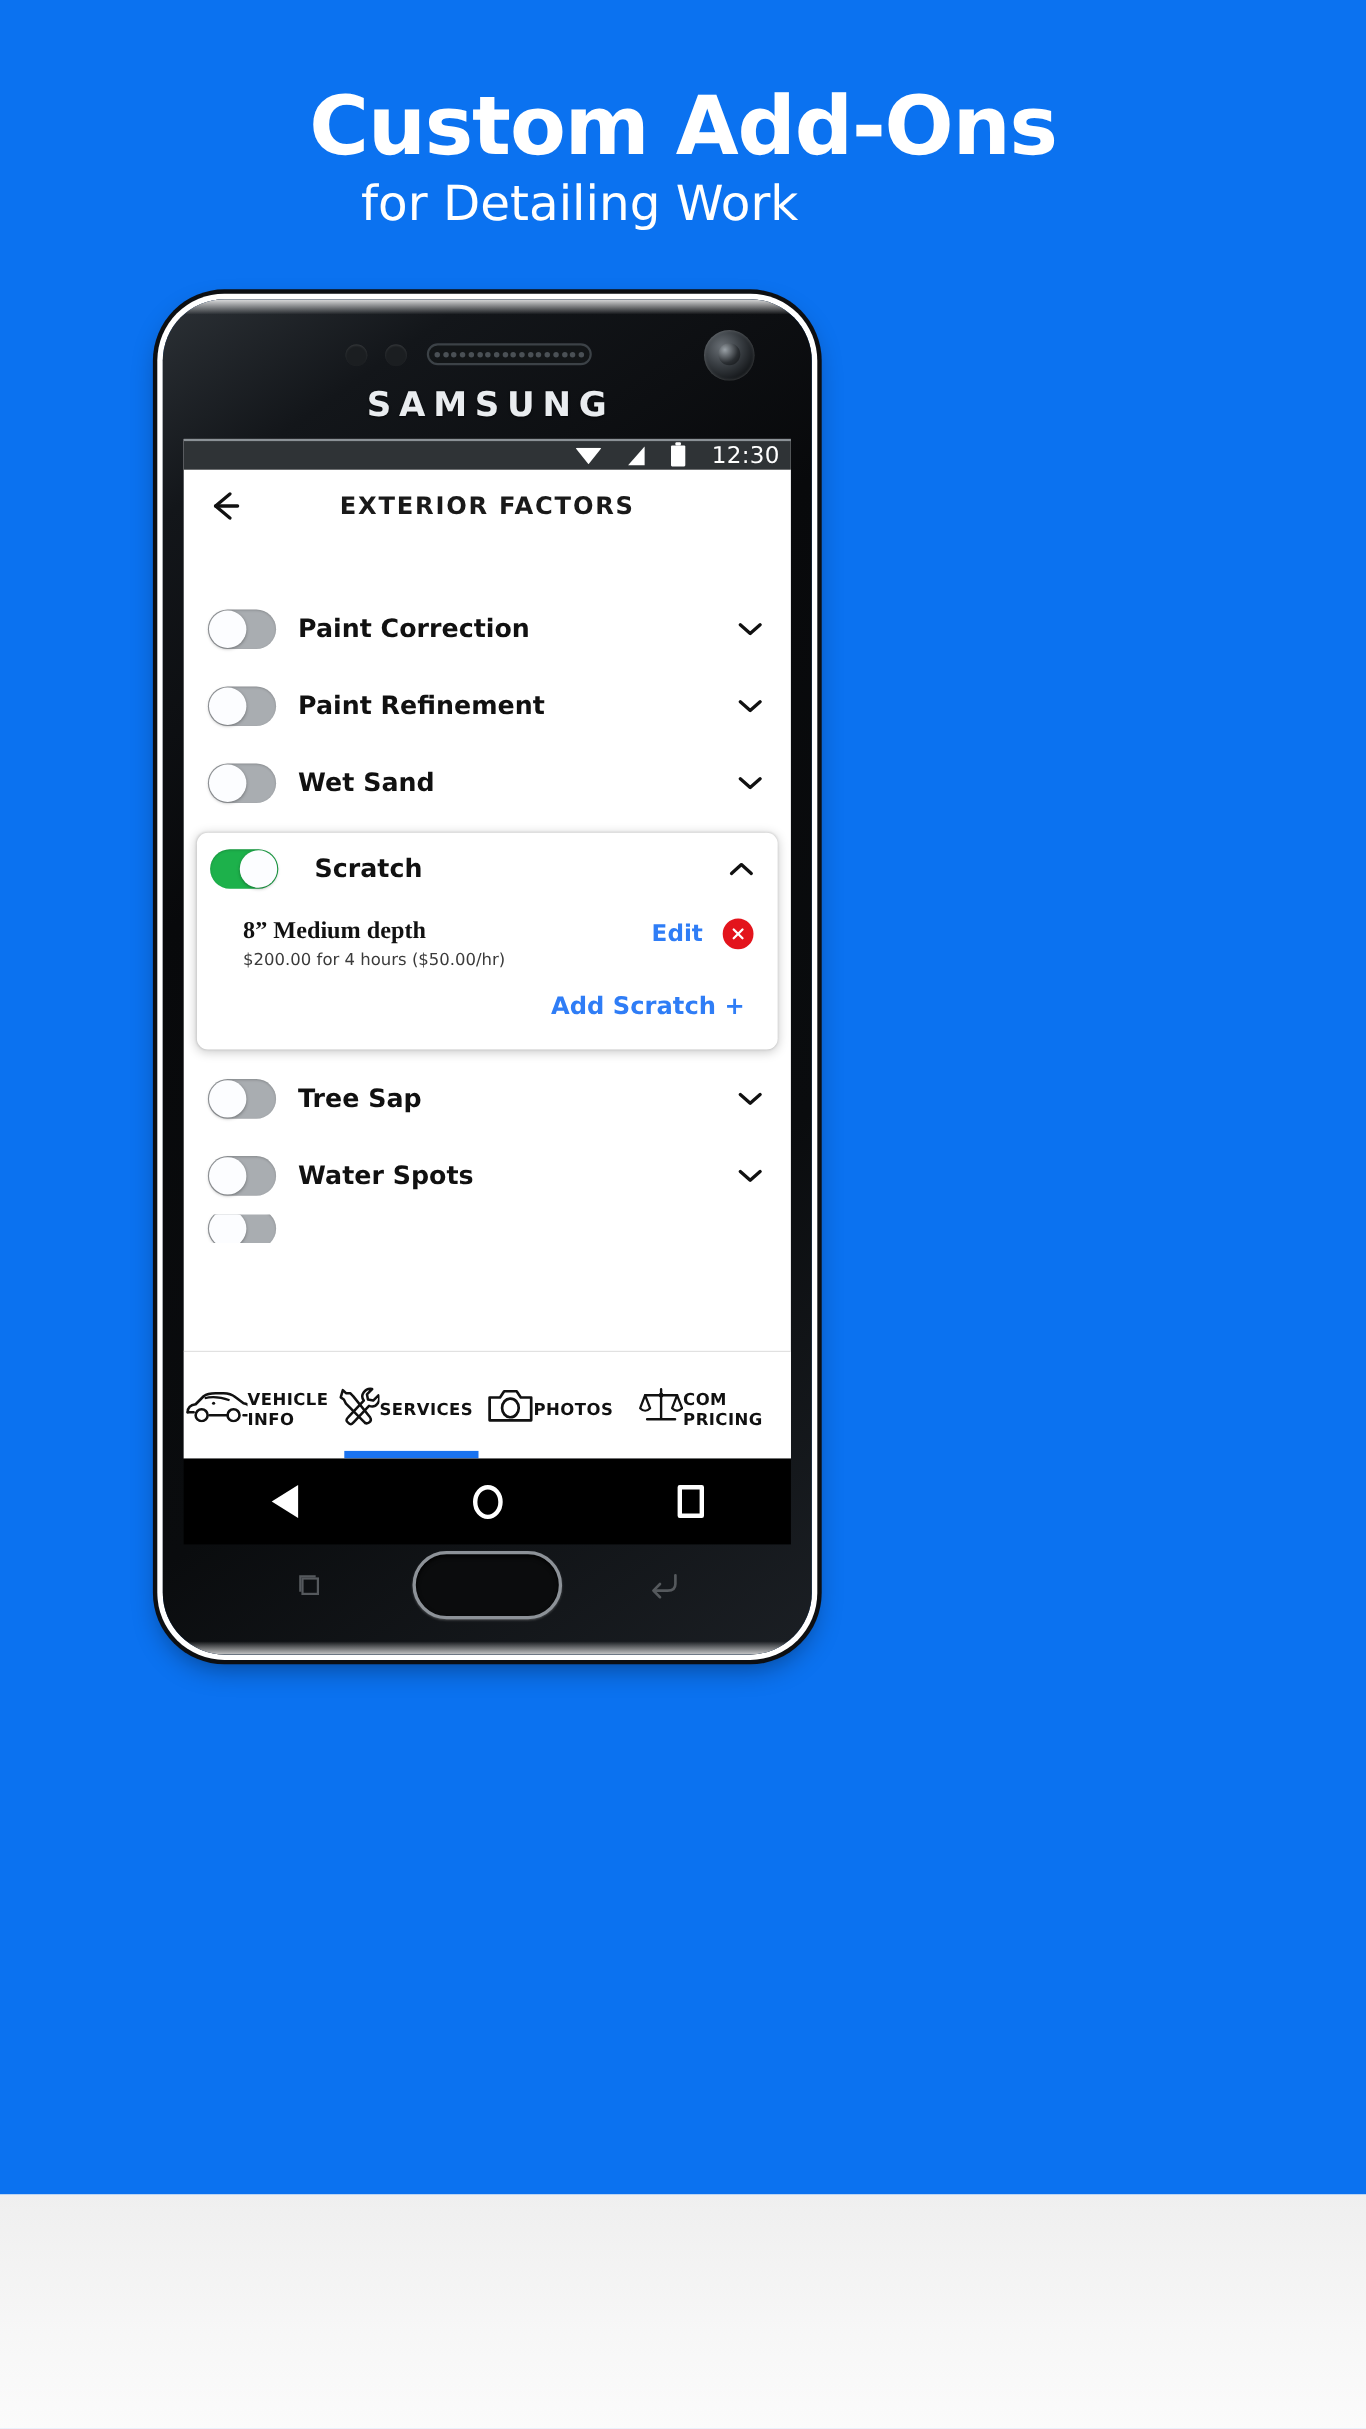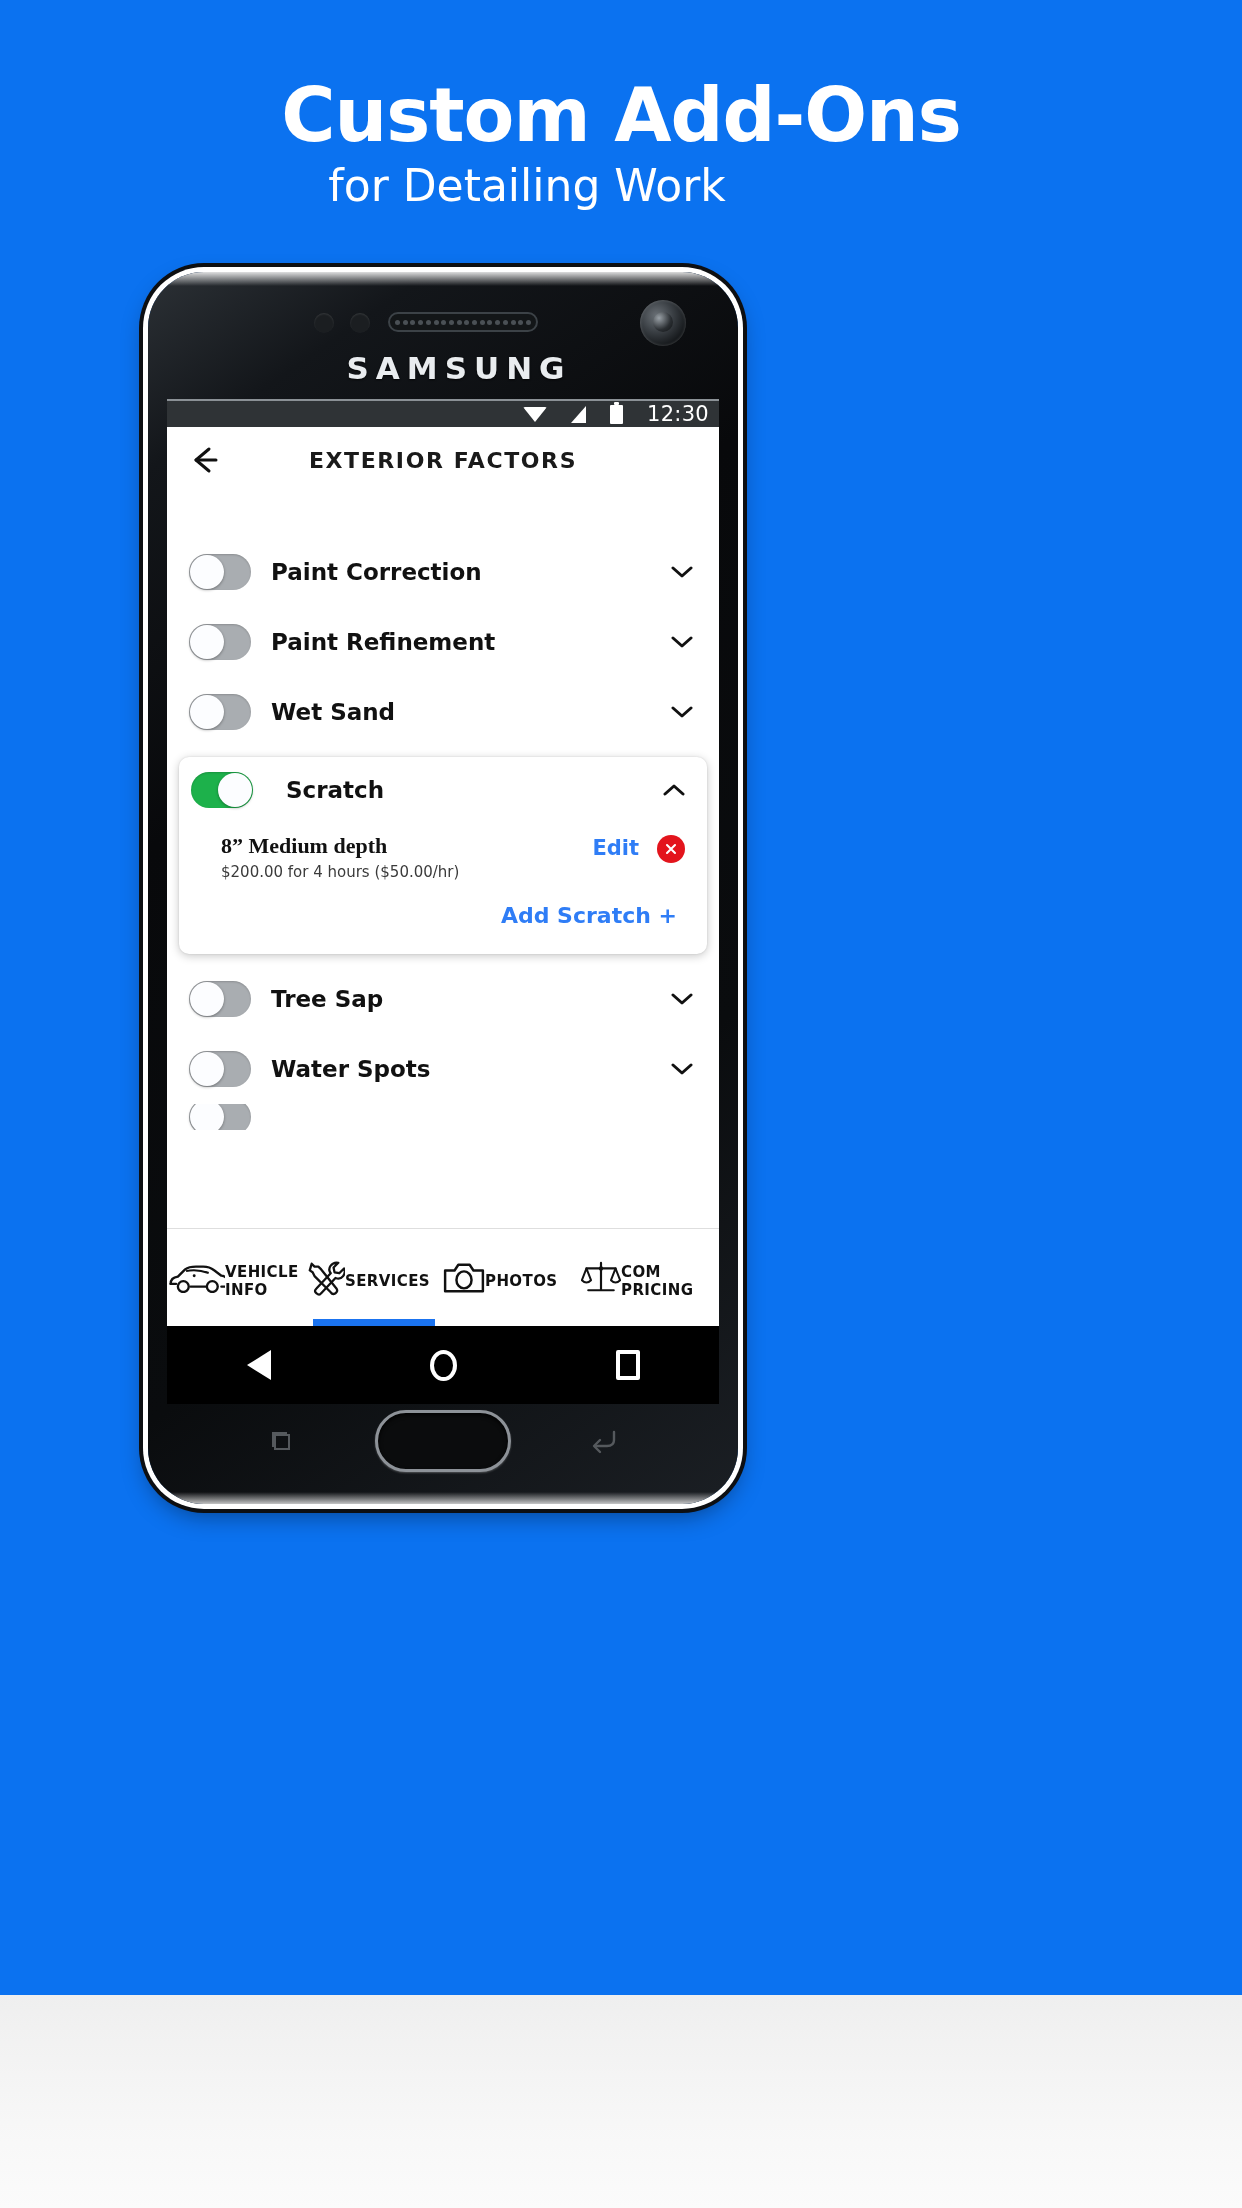--- a/index.html
+++ b/index.html
@@ -78,21 +78,21 @@
     position:absolute; right:52px; top:28px; width:46px; height:46px; border-radius:50%;
     background:radial-gradient(circle at 36% 34%, #6a7076 0%, #3b4045 38%, #16191c 72%, #0a0c0d 100%);
     box-shadow:inset 0 0 3px rgba(255,255,255,.25);
   }
   .camera::after{
     content:""; position:absolute; left:13px; top:12px; width:20px; height:20px;
     border-radius:50%;
     background:radial-gradient(circle at 30% 30%, #9aa1a7 0%, #2a2e32 60%, #101214 100%);
   }
   .samsung-logo{
-    position:absolute; left:16px; top:78px; width:100%;
+    position:absolute; left:3px; top:78px; width:100%;
     text-align:center;
     color:#e9ecef;
     font-size:31px; font-weight:bold;
     letter-spacing:7px;
     font-family:"DejaVu Sans", sans-serif;
     text-shadow:0 1px 2px rgba(0,0,0,.8);
   }
 
   
   .screen{

